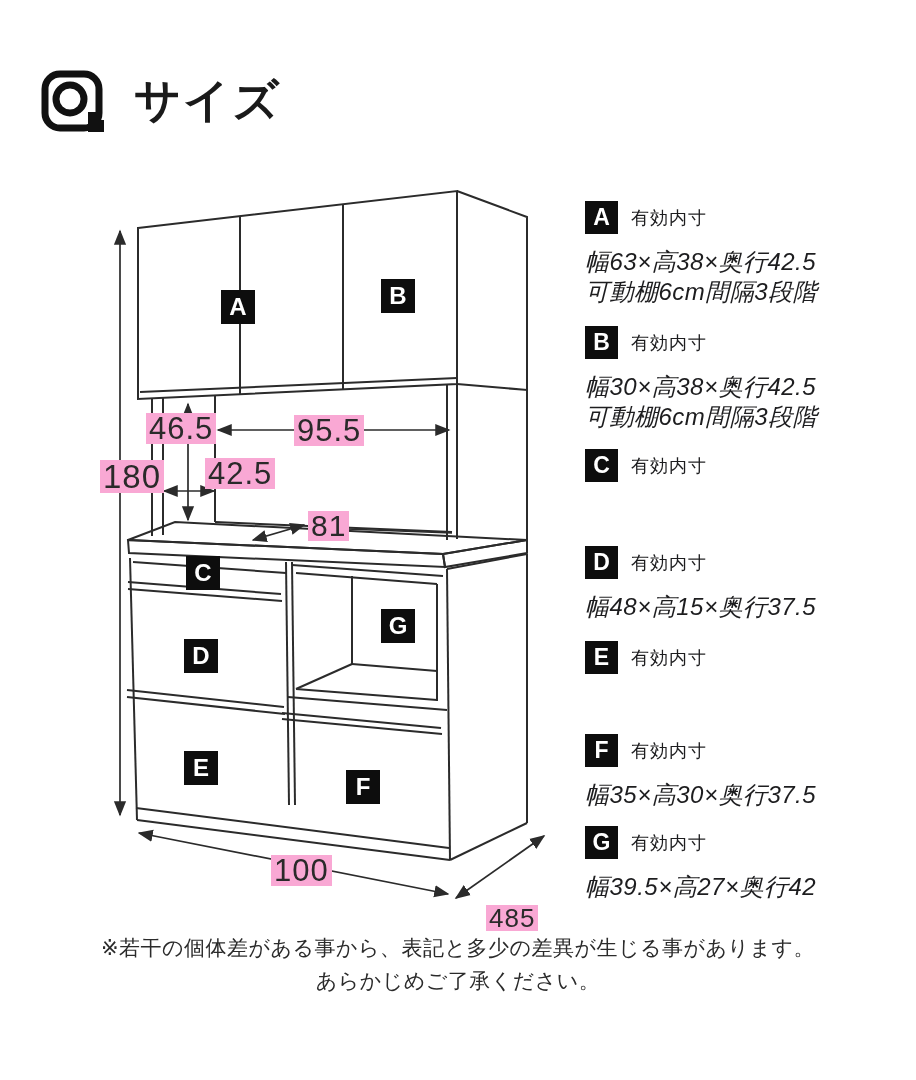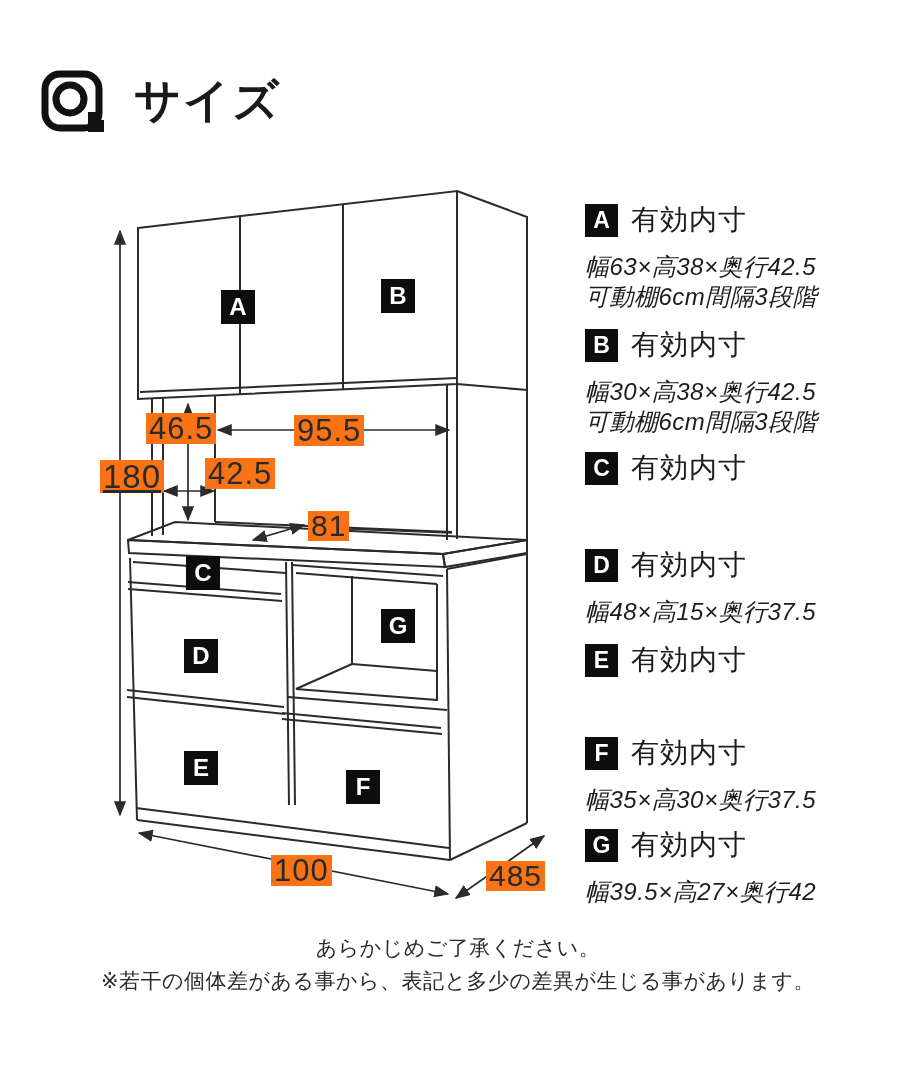--- a/index.html
+++ b/index.html
@@ -7,28 +7,28 @@
         font-family:"Liberation Sans","DejaVu Sans",sans-serif;color:#1d1d1f;margin-top:13px;}
   
   .hdr{position:absolute;left:40px;top:55px;display:flex;align-items:center;gap:28px;}
   .hdr svg{display:block;}
   .hdr-title{font-size:46px;font-weight:bold;letter-spacing:2px;color:#1a1a1a;}
   
   .diagram-svg{position:absolute;left:0;top:0;width:916px;height:1080px;}
   .chip{position:absolute;width:34px;height:34px;background:#0d0d0d;color:#fff;
         display:flex;align-items:center;justify-content:center;
         font-size:24px;font-weight:bold;}
-  .dim-label{position:absolute;background:#f97316;padding:0 3px;color:#2a2a2a;
+  .dim-label{position:absolute;background:#f9a8d4;padding:0 3px;color:#2a2a2a;
         font-size:31px;letter-spacing:1px;line-height:1.0;white-space:nowrap;}
   
   .spec-row{position:absolute;left:585px;width:331px;}
   .spec-head{display:flex;align-items:center;gap:13px;}
   .spec-chip{width:33px;height:33px;background:#0d0d0d;color:#fff;flex:0 0 auto;
         display:flex;align-items:center;justify-content:center;font-size:23px;font-weight:bold;}
-  .spec-title{font-size:28px;color:#1d1d1f;letter-spacing:1px;text-align:center;}
+  .spec-title{font-size:18px;color:#1d1d1f;letter-spacing:1px;text-align:center;}
   .spec-lines{margin-top:13px;font-size:24px;line-height:30px;letter-spacing:0.5px;color:#1d1d1f;font-style:italic;}
   .row-a{top:188px;} .row-b{top:313px;} .row-c{top:436px;} .row-d{top:533px;}
   .row-e{top:628px;} .row-f{top:721px;} .row-g{top:813px;}
   
   .footer{position:absolute;left:0;top:918px;width:916px;text-align:center;
         font-size:21px;line-height:33px;color:#2b2b2b;letter-spacing:0.5px;}
 </style>
 </head>
 <body>
 
@@ -109,27 +109,27 @@
   </svg>
 
   <div class="chip" style="left:221px;top:277px;">A</div>
   <div class="chip" style="left:381px;top:266px;">B</div>
   <div class="chip" style="left:186px;top:543px;">C</div>
   <div class="chip" style="left:184px;top:626px;">D</div>
   <div class="chip" style="left:184px;top:738px;">E</div>
   <div class="chip" style="left:346px;top:757px;">F</div>
   <div class="chip" style="left:381px;top:596px;">G</div>
 
-  <div class="dim-label" style="left:100px;top:447px;font-size:33px;text-decoration:underline;">180</div>
+  <div class="dim-label" style="left:100px;top:447px;font-size:33px;">180</div>
   <div class="dim-label" style="left:146px;top:400px;">46.5</div>
   <div class="dim-label" style="left:294px;top:402px;">95.5</div>
   <div class="dim-label" style="left:205px;top:445px;">42.5</div>
   <div class="dim-label" style="left:308px;top:498px;font-size:30px;">81</div>
   <div class="dim-label" style="left:271px;top:842px;">100</div>
-  <div class="dim-label" style="left:486px;top:848px;font-size:30px;">485</div>
+  <div class="dim-label" style="left:486px;top:892px;font-size:26px;">485</div>
 
   <div class="spec-row row-a">
     <div class="spec-head">
       <div class="spec-chip">A</div>
       <div class="spec-title">有効内寸</div>
     </div>
     <div class="spec-lines">
       <div>幅63×高38×奥行42.5</div>
       <div>可動棚6cm間隔3段階</div>
     </div>
@@ -178,17 +178,17 @@
     <div class="spec-head">
       <div class="spec-chip">G</div>
       <div class="spec-title">有効内寸</div>
     </div>
     <div class="spec-lines">
       <div>幅39.5×高27×奥行42</div>
     </div>
   </div>
 
   <div class="footer">
+    <div>※若干の個体差がある事から、表記と多少の差異が生じる事があります。</div>
     <div>あらかじめご了承ください。</div>
-    <div>※若干の個体差がある事から、表記と多少の差異が生じる事があります。</div>
   </div>
 
 </div>
 
 </body></html>

